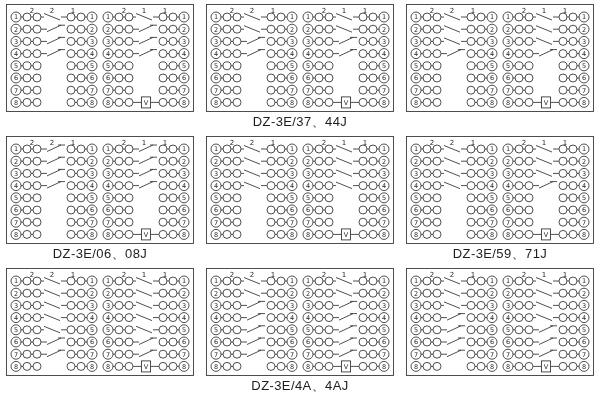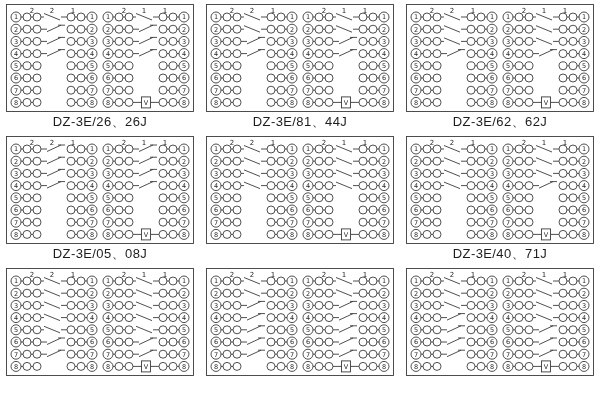--- a/index.html
+++ b/index.html
@@ -257,21 +257,20 @@
               <circle cx="113" cy="98.39999999999999" r="4" fill="#ffffff"></circle>
               <circle cx="123" cy="98.39999999999999" r="4" fill="#ffffff"></circle>
               <circle cx="157" cy="98.39999999999999" r="4" fill="#ffffff"></circle>
               <circle cx="167" cy="98.39999999999999" r="4" fill="#ffffff"></circle>
               <circle cx="178" cy="98.39999999999999" r="5" fill="#ffffff"></circle>
               <text x="102" y="100.69999999999999" font-size="6.5" text-anchor="middle" fill="#1f1f1f" stroke="none">8</text>
               <text x="178" y="100.69999999999999" font-size="6.5" text-anchor="middle" fill="#1f1f1f" stroke="none">8</text>
             </g>
           </g>
         </svg>
-      <figcaption class="caption">DZ-3E/26、26J</figcaption>
     </figure>
     <figure class="panel">
       <svg class="diagram" viewBox="0 0 188 108">
           <g stroke="#3b3b3b" stroke-width="0.9" fill="none">
             <rect x="0.5" y="0.5" width="187" height="107"></rect>
             <text x="26" y="8.5" font-size="7" text-anchor="middle" fill="#1f1f1f" stroke="none">2</text>
             <text x="46" y="8.5" font-size="7" text-anchor="middle" fill="#1f1f1f" stroke="none">2</text>
             <text x="67" y="8.5" font-size="7" text-anchor="middle" fill="#1f1f1f" stroke="none">1</text>
             <g>
               <line x1="10" y1="13" x2="31" y2="13"></line>
@@ -506,21 +505,21 @@
               <circle cx="113" cy="98.39999999999999" r="4" fill="#ffffff"></circle>
               <circle cx="123" cy="98.39999999999999" r="4" fill="#ffffff"></circle>
               <circle cx="157" cy="98.39999999999999" r="4" fill="#ffffff"></circle>
               <circle cx="167" cy="98.39999999999999" r="4" fill="#ffffff"></circle>
               <circle cx="178" cy="98.39999999999999" r="5" fill="#ffffff"></circle>
               <text x="102" y="100.69999999999999" font-size="6.5" text-anchor="middle" fill="#1f1f1f" stroke="none">8</text>
               <text x="178" y="100.69999999999999" font-size="6.5" text-anchor="middle" fill="#1f1f1f" stroke="none">8</text>
             </g>
           </g>
         </svg>
-      <figcaption class="caption">DZ-3E/81、44J</figcaption>
+      <figcaption class="caption">DZ-3E/37、44J</figcaption>
     </figure>
     <figure class="panel">
       <svg class="diagram" viewBox="0 0 188 108">
           <g stroke="#3b3b3b" stroke-width="0.9" fill="none">
             <rect x="0.5" y="0.5" width="187" height="107"></rect>
             <text x="26" y="8.5" font-size="7" text-anchor="middle" fill="#1f1f1f" stroke="none">2</text>
             <text x="46" y="8.5" font-size="7" text-anchor="middle" fill="#1f1f1f" stroke="none">2</text>
             <text x="67" y="8.5" font-size="7" text-anchor="middle" fill="#1f1f1f" stroke="none">1</text>
             <g>
               <line x1="10" y1="13" x2="31" y2="13"></line>
@@ -755,21 +754,20 @@
               <circle cx="113" cy="98.39999999999999" r="4" fill="#ffffff"></circle>
               <circle cx="123" cy="98.39999999999999" r="4" fill="#ffffff"></circle>
               <circle cx="157" cy="98.39999999999999" r="4" fill="#ffffff"></circle>
               <circle cx="167" cy="98.39999999999999" r="4" fill="#ffffff"></circle>
               <circle cx="178" cy="98.39999999999999" r="5" fill="#ffffff"></circle>
               <text x="102" y="100.69999999999999" font-size="6.5" text-anchor="middle" fill="#1f1f1f" stroke="none">8</text>
               <text x="178" y="100.69999999999999" font-size="6.5" text-anchor="middle" fill="#1f1f1f" stroke="none">8</text>
             </g>
           </g>
         </svg>
-      <figcaption class="caption">DZ-3E/62、62J</figcaption>
     </figure>
     <figure class="panel">
       <svg class="diagram" viewBox="0 0 188 108">
           <g stroke="#3b3b3b" stroke-width="0.9" fill="none">
             <rect x="0.5" y="0.5" width="187" height="107"></rect>
             <text x="26" y="8.5" font-size="7" text-anchor="middle" fill="#1f1f1f" stroke="none">2</text>
             <text x="46" y="8.5" font-size="7" text-anchor="middle" fill="#1f1f1f" stroke="none">2</text>
             <text x="67" y="8.5" font-size="7" text-anchor="middle" fill="#1f1f1f" stroke="none">1</text>
             <g>
               <line x1="10" y1="13" x2="31" y2="13"></line>
@@ -1004,21 +1002,21 @@
               <circle cx="113" cy="98.39999999999999" r="4" fill="#ffffff"></circle>
               <circle cx="123" cy="98.39999999999999" r="4" fill="#ffffff"></circle>
               <circle cx="157" cy="98.39999999999999" r="4" fill="#ffffff"></circle>
               <circle cx="167" cy="98.39999999999999" r="4" fill="#ffffff"></circle>
               <circle cx="178" cy="98.39999999999999" r="5" fill="#ffffff"></circle>
               <text x="102" y="100.69999999999999" font-size="6.5" text-anchor="middle" fill="#1f1f1f" stroke="none">8</text>
               <text x="178" y="100.69999999999999" font-size="6.5" text-anchor="middle" fill="#1f1f1f" stroke="none">8</text>
             </g>
           </g>
         </svg>
-      <figcaption class="caption">DZ-3E/05、08J</figcaption>
+      <figcaption class="caption">DZ-3E/06、08J</figcaption>
     </figure>
     <figure class="panel">
       <svg class="diagram" viewBox="0 0 188 108">
           <g stroke="#3b3b3b" stroke-width="0.9" fill="none">
             <rect x="0.5" y="0.5" width="187" height="107"></rect>
             <text x="26" y="8.5" font-size="7" text-anchor="middle" fill="#1f1f1f" stroke="none">2</text>
             <text x="46" y="8.5" font-size="7" text-anchor="middle" fill="#1f1f1f" stroke="none">2</text>
             <text x="67" y="8.5" font-size="7" text-anchor="middle" fill="#1f1f1f" stroke="none">1</text>
             <g>
               <line x1="10" y1="13" x2="31" y2="13"></line>
@@ -1501,21 +1499,21 @@
               <circle cx="113" cy="98.39999999999999" r="4" fill="#ffffff"></circle>
               <circle cx="123" cy="98.39999999999999" r="4" fill="#ffffff"></circle>
               <circle cx="157" cy="98.39999999999999" r="4" fill="#ffffff"></circle>
               <circle cx="167" cy="98.39999999999999" r="4" fill="#ffffff"></circle>
               <circle cx="178" cy="98.39999999999999" r="5" fill="#ffffff"></circle>
               <text x="102" y="100.69999999999999" font-size="6.5" text-anchor="middle" fill="#1f1f1f" stroke="none">8</text>
               <text x="178" y="100.69999999999999" font-size="6.5" text-anchor="middle" fill="#1f1f1f" stroke="none">8</text>
             </g>
           </g>
         </svg>
-      <figcaption class="caption">DZ-3E/40、71J</figcaption>
+      <figcaption class="caption">DZ-3E/59、71J</figcaption>
     </figure>
     <figure class="panel">
       <svg class="diagram" viewBox="0 0 188 108">
           <g stroke="#3b3b3b" stroke-width="0.9" fill="none">
             <rect x="0.5" y="0.5" width="187" height="107"></rect>
             <text x="26" y="8.5" font-size="7" text-anchor="middle" fill="#1f1f1f" stroke="none">2</text>
             <text x="46" y="8.5" font-size="7" text-anchor="middle" fill="#1f1f1f" stroke="none">2</text>
             <text x="67" y="8.5" font-size="7" text-anchor="middle" fill="#1f1f1f" stroke="none">1</text>
             <g>
               <line x1="10" y1="13" x2="31" y2="13"></line>
@@ -2058,20 +2056,21 @@
               <circle cx="113" cy="98.39999999999999" r="4" fill="#ffffff"></circle>
               <circle cx="123" cy="98.39999999999999" r="4" fill="#ffffff"></circle>
               <circle cx="157" cy="98.39999999999999" r="4" fill="#ffffff"></circle>
               <circle cx="167" cy="98.39999999999999" r="4" fill="#ffffff"></circle>
               <circle cx="178" cy="98.39999999999999" r="5" fill="#ffffff"></circle>
               <text x="102" y="100.69999999999999" font-size="6.5" text-anchor="middle" fill="#1f1f1f" stroke="none">8</text>
               <text x="178" y="100.69999999999999" font-size="6.5" text-anchor="middle" fill="#1f1f1f" stroke="none">8</text>
             </g>
           </g>
         </svg>
+      <figcaption class="caption">DZ-3E/4A、4AJ</figcaption>
     </figure>
     <figure class="panel">
       <svg class="diagram" viewBox="0 0 188 108">
           <g stroke="#3b3b3b" stroke-width="0.9" fill="none">
             <rect x="0.5" y="0.5" width="187" height="107"></rect>
             <text x="26" y="8.5" font-size="7" text-anchor="middle" fill="#1f1f1f" stroke="none">2</text>
             <text x="46" y="8.5" font-size="7" text-anchor="middle" fill="#1f1f1f" stroke="none">2</text>
             <text x="67" y="8.5" font-size="7" text-anchor="middle" fill="#1f1f1f" stroke="none">1</text>
             <g>
               <line x1="10" y1="13" x2="31" y2="13"></line>

